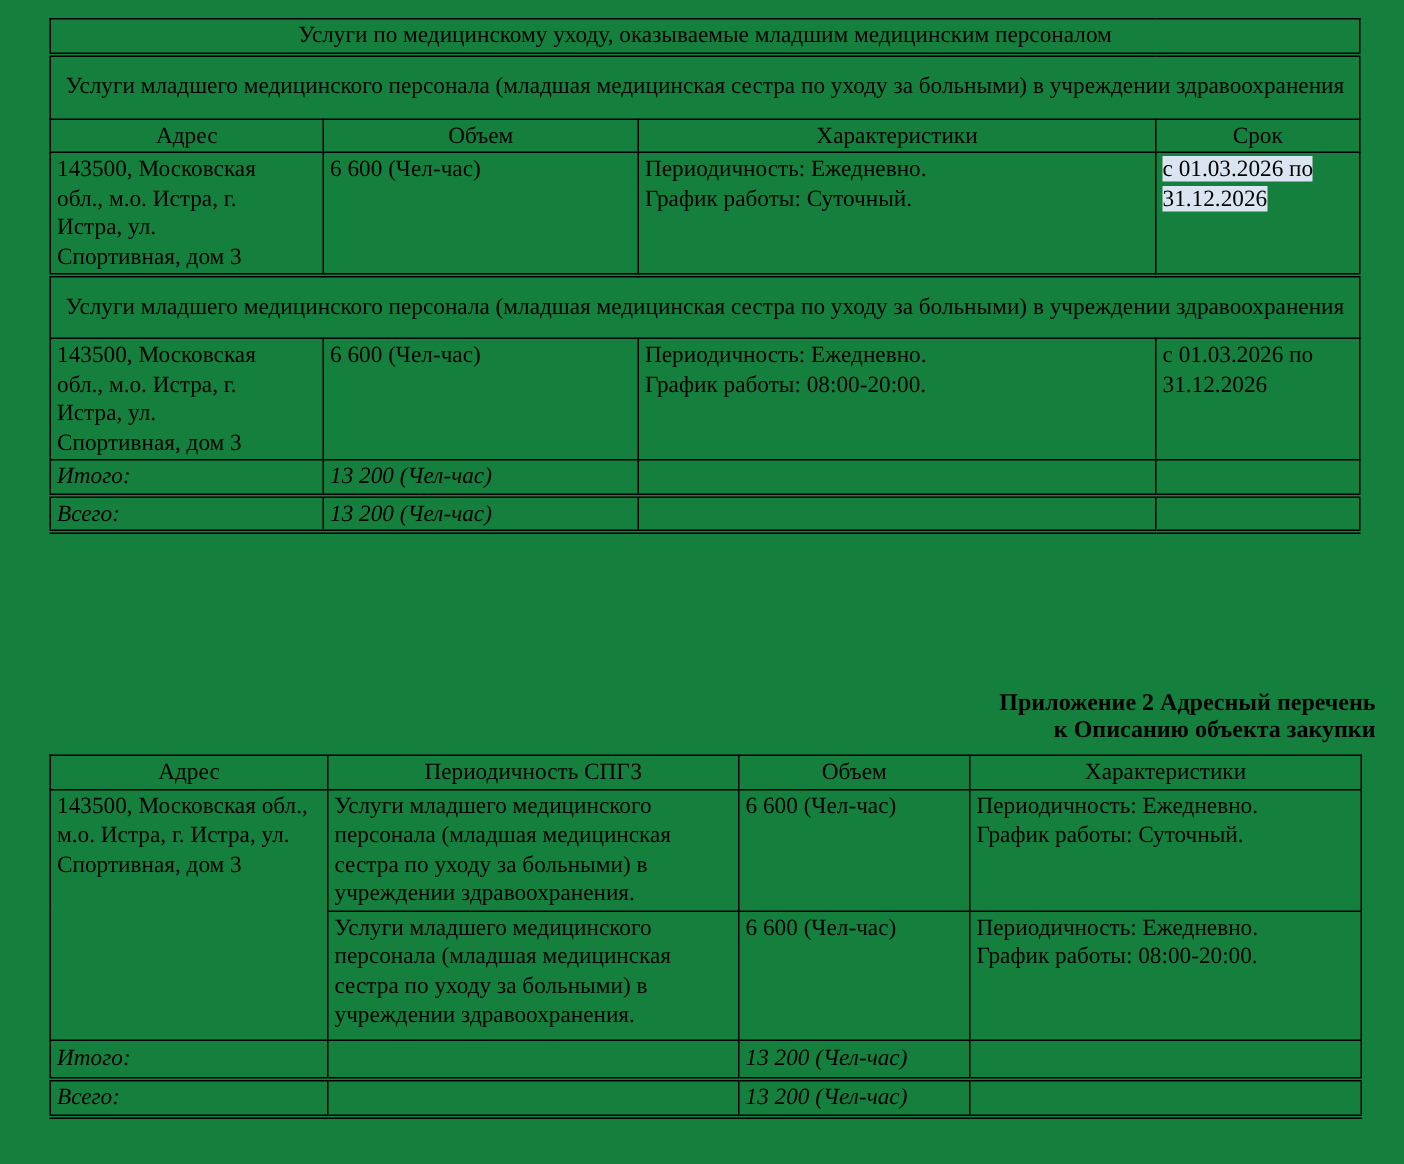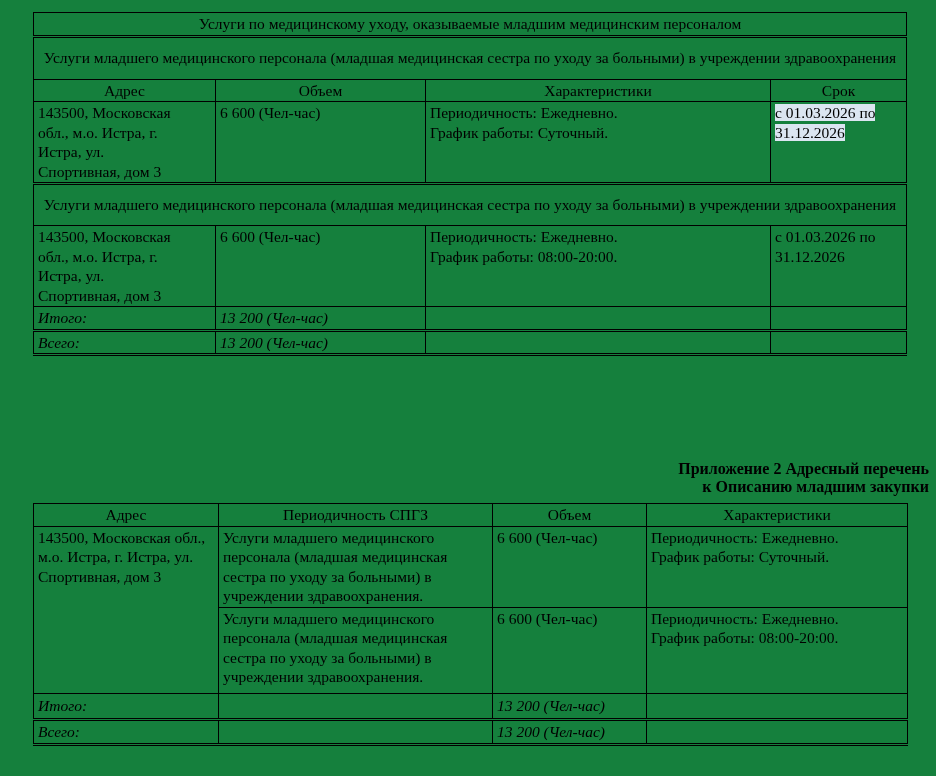--- a/index.html
+++ b/index.html
@@ -30,21 +30,21 @@
   .t2 { left: 33px; top: 503px; width: 874px; }
   tr.title-row td, tr.group-row td, tr.head-row td { text-align: center; vertical-align: middle; }
   tr.dbl > td { border-top: 3px double #000000; }
   tr.last > td { border-bottom: 3px double #000000; }
   td.center { text-align: left; }
   td.addr-narrow { padding-right: 26px; }
   tr.total-row td { vertical-align: middle; font-style: italic; }
   .appendix {
     position: absolute;
     top: 460px;
-    right: 7px;
+    right: 19px;
     text-align: right;
     font-weight: bold;
     font-size: 16px;
     line-height: 17.5px;
     white-space: nowrap;
   }
   .hl { display: inline; }
 </style>
 </head>
 <body>
@@ -104,21 +104,21 @@
         <td>Всего:</td>
         <td class="center">13 200 (Чел-час)</td>
         <td></td>
         <td></td>
       </tr>
     </tbody>
   </table>
 
   <div class="appendix">
     <div>Приложение 2 Адресный перечень</div>
-    <div>к Описанию младшим закупки</div>
+    <div>к Описанию объекта закупки</div>
   </div>
 
   <table class="t2">
     <colgroup>
       <col style="width:185px">
         <col style="width:274px">
         <col style="width:154px">
         <col style="width:261px">
     </colgroup>
     <tbody>

